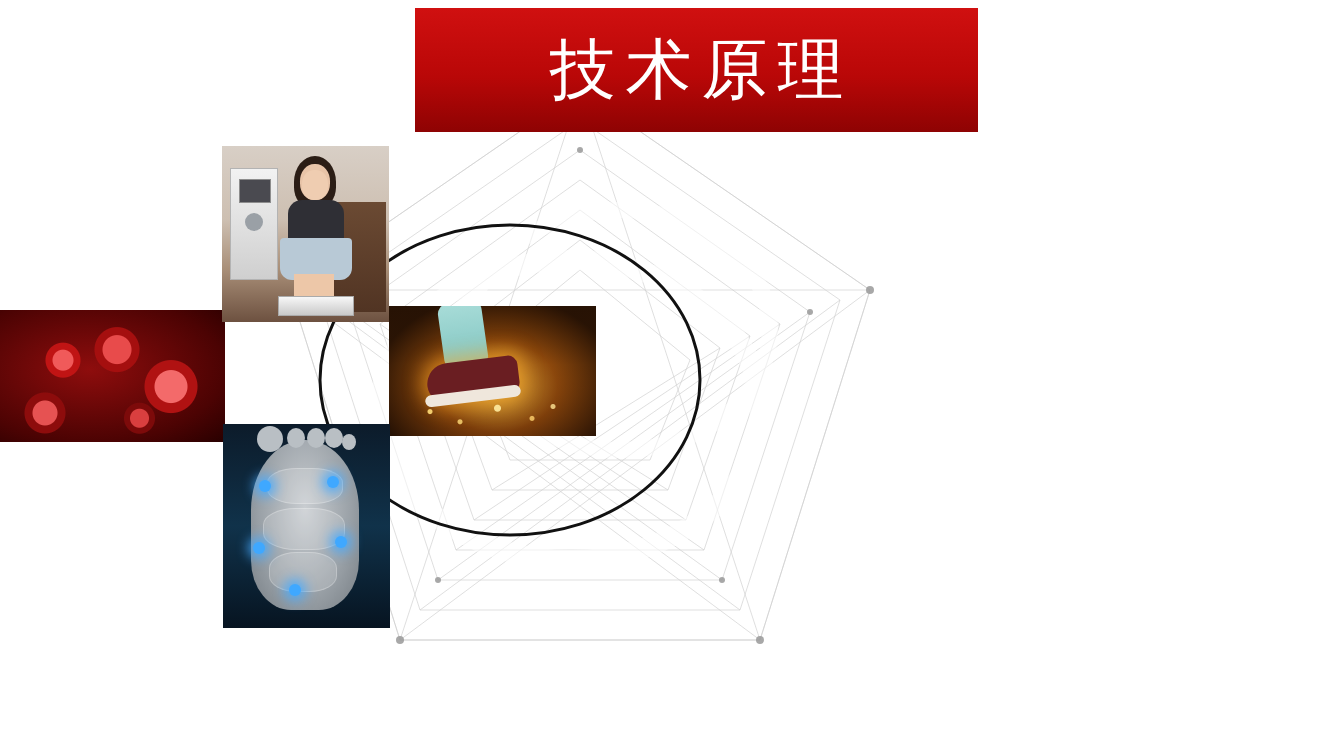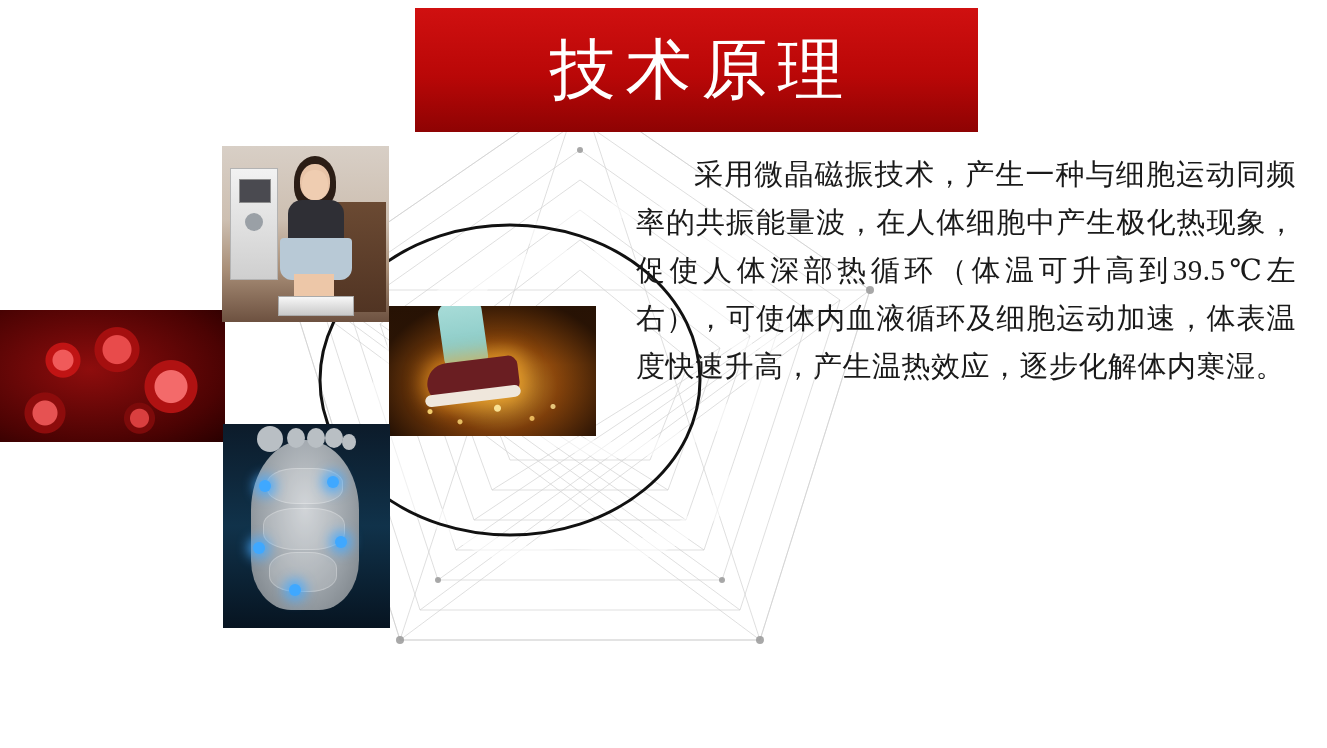--- a/index.html
+++ b/index.html
@@ -303,14 +303,13 @@
       <div class="zone z3"></div>
     <div class="led l1"></div>
       <div class="led l2"></div>
       <div class="led l3"></div>
     <div class="led l4"></div>
       <div class="led l5"></div>
   </div>
 </div>
 
 <div id="body-text">
-  <p class="p1">采用微晶磁振技术，产生一种与细胞运动同频率的共振能量波，在人体细胞中产生极化热现象，促使人体深部热循环（体温可升高到39.5℃左右），可使体内血液循环及细胞运动加速，体表温度快速升高，产生温热效应，逐步化解体内寒湿。</p>
 </div>
 
 </body></html>

